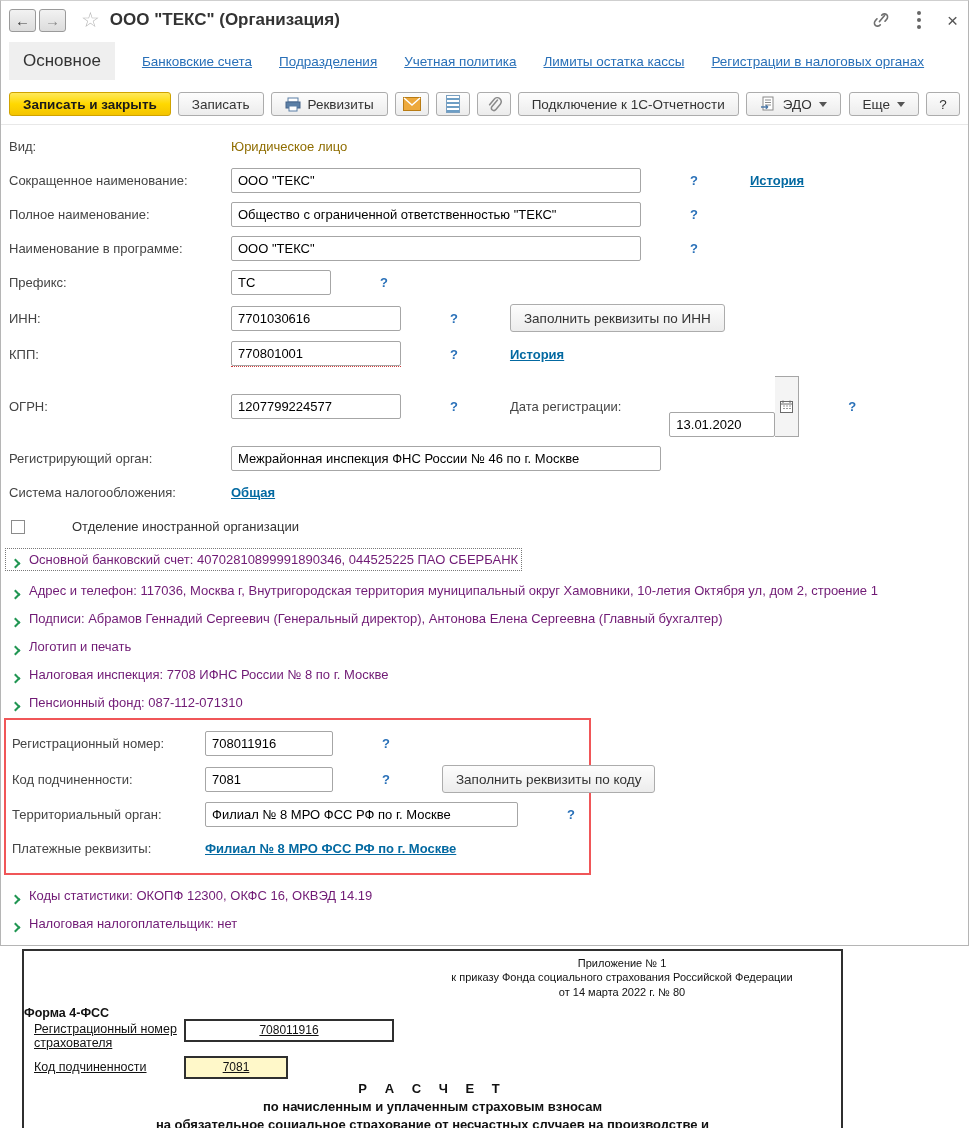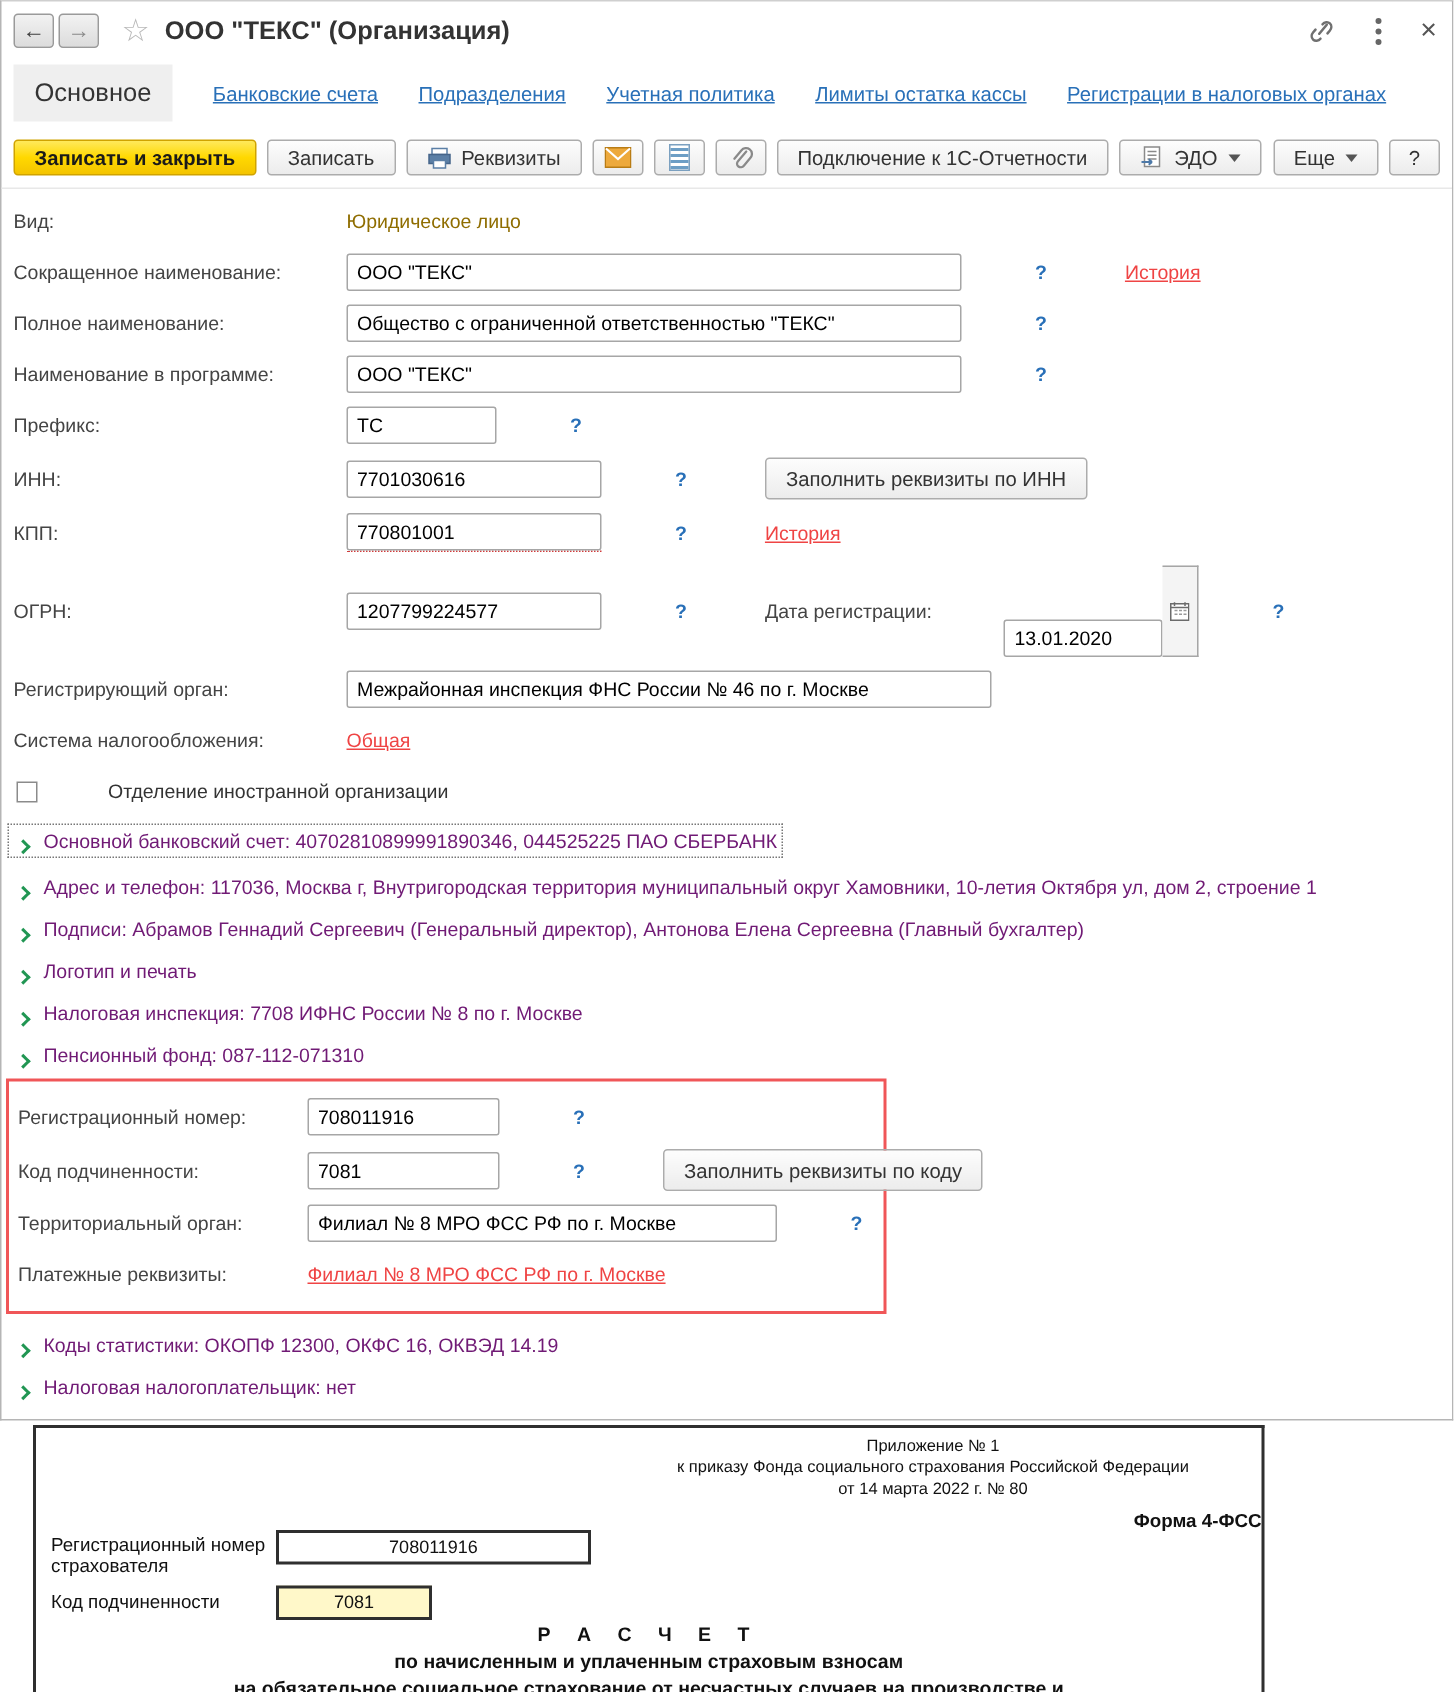--- a/index.html
+++ b/index.html
@@ -33,21 +33,21 @@
   .caret { display:inline-block; width:0; height:0; border-left:4px solid transparent; border-right:4px solid transparent; border-top:5px solid #555; }
   .toolbar-right { margin-left:auto; display:flex; gap:7px; }
   .list-icon { width:14px; height:18px; border:1px solid #7ba0c0; background:repeating-linear-gradient(#ffffff 0 2px,#6d9ec5 2px 4px); }
 
   
   .frow { display:flex; align-items:center; margin:9px 8px 0 8px; min-height:25px;gap:40px; }
   .flabel { flex:0 0 182px; color:#444; }
   .finput { height:25px; border:1px solid #a6a6a6; border-radius:2px; padding:0 6px; font-family:"Liberation Sans",sans-serif; font-size:13px; color:#000; background:#fff; }
   .w410 { width:410px; } .w170 { width:170px; } .w100 { width:100px; } .w430 { width:430px; } .w95 { width:106px;margin-top:36px; } .w128 { width:128px; } .w412 { width:412px; }
   .help { color:#2970b8; font-weight:bold; margin-left:9px; cursor:pointer; }
-  .link { color:#ef4444; text-decoration:underline; margin-left:12px; cursor:pointer; }
+  .link { color:#0369a1; text-decoration:underline; margin-left:12px; cursor:pointer;font-weight:bold; }
   .oliv { color:#8f6d00; }
   .err-wrap { display:inline-block; border-bottom:1px dotted #d03c3c; }
   .date-wrap { display:flex; align-items:stretch; }
   .cal-btn { width:24px; border:1px solid #a6a6a6; border-left:none; background:#f4f4f4; display:flex; align-items:center; justify-content:center; cursor:pointer; }
   .checkbox { width:14px; height:14px; border:1px solid #8b8b8b; background:#fff; margin:0 7px 0 2px; cursor:pointer; }
 
   
   .grow { display:flex; align-items:flex-end; margin:13px 8px 0 8px; color:#701a75; cursor:pointer; }
   .chev-r { display:inline-block; width:7px; height:7px; border-right:2px solid #219653; border-bottom:2px solid #219653;
             transform:rotate(-45deg); margin:0 10px 0 3px; }
@@ -56,22 +56,22 @@
   .focus-dotted { outline:1px dotted #777; outline-offset:3px; }
 
   
   .fss-box { border:2px solid #f05658; margin:8px 0 0 3px; width:587px; padding:2px 6px 12px 2px; }
   .fss-box .frow { margin-left:4px; }
   .fss-box .flabel { flex:0 0 153px; }
 
   
   .doc-page { position:relative; margin:3px 0 0 22px; width:821px; height:284px; border:2px solid #2f2f2f; border-bottom:none; overflow:hidden; font-size:12px; color:#111; background:#fff; }
   .appendix { width:430px; margin:5px 4px 0 auto; text-align:center; font-size:11px; line-height:1.3; }
-  .form-name { text-align:right; font-weight:bold; font-size:12.5px; margin-top:7px; }
-  .doc-row { display:flex; align-items:center; margin:2px 0 0 10px; }
+  .form-name { text-align:left; padding-right:38px; font-weight:bold; font-size:12.5px; margin-top:7px; }
+  .doc-row { display:flex; align-items:center; margin:2px 0 0 10px;text-decoration:underline; }
   .doc-label2 { flex:0 0 150px; line-height:1.15; font-size:12.5px; }
   .doc-cell { border:2px solid #2f2f2f; height:23px; line-height:19px; text-align:center; }
   .cell-reg { width:210px; }
   .cell-yellow { background:#fff8c9; }
   .cell-code { width:104px; }
   .doc-title { text-align:center; font-weight:bold; font-size:13px; line-height:1.4; margin-top:1px; }
   .doc-title .sp { letter-spacing:7px; }
 
   svg.ic { display:block; }
 </style>

